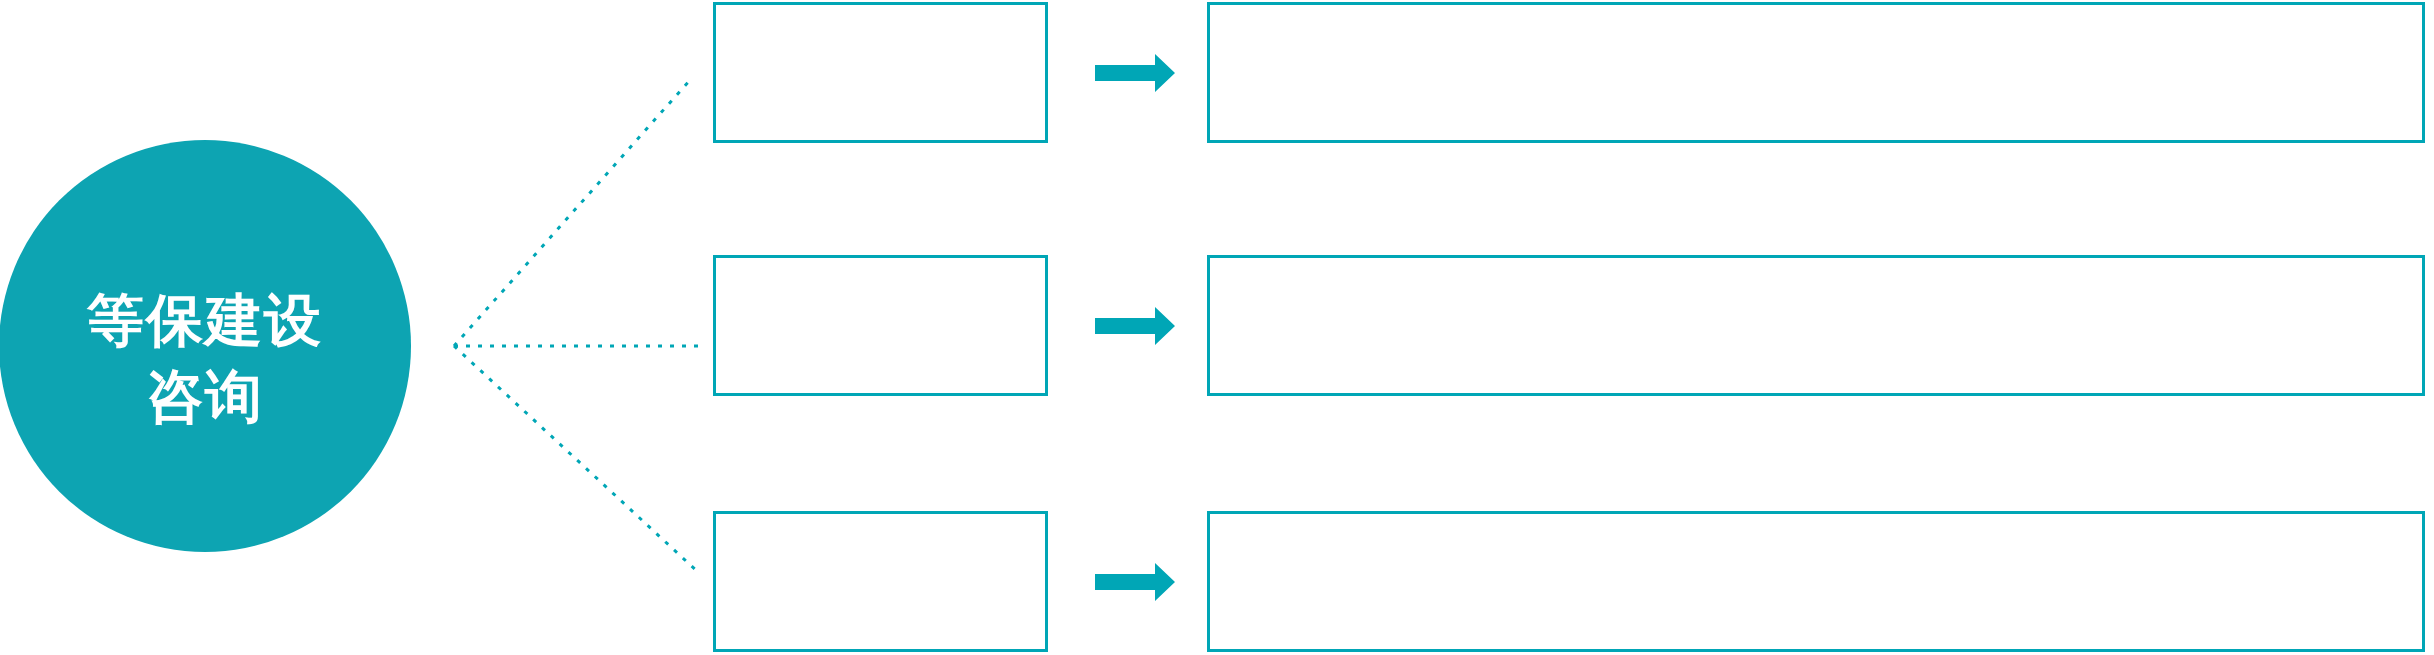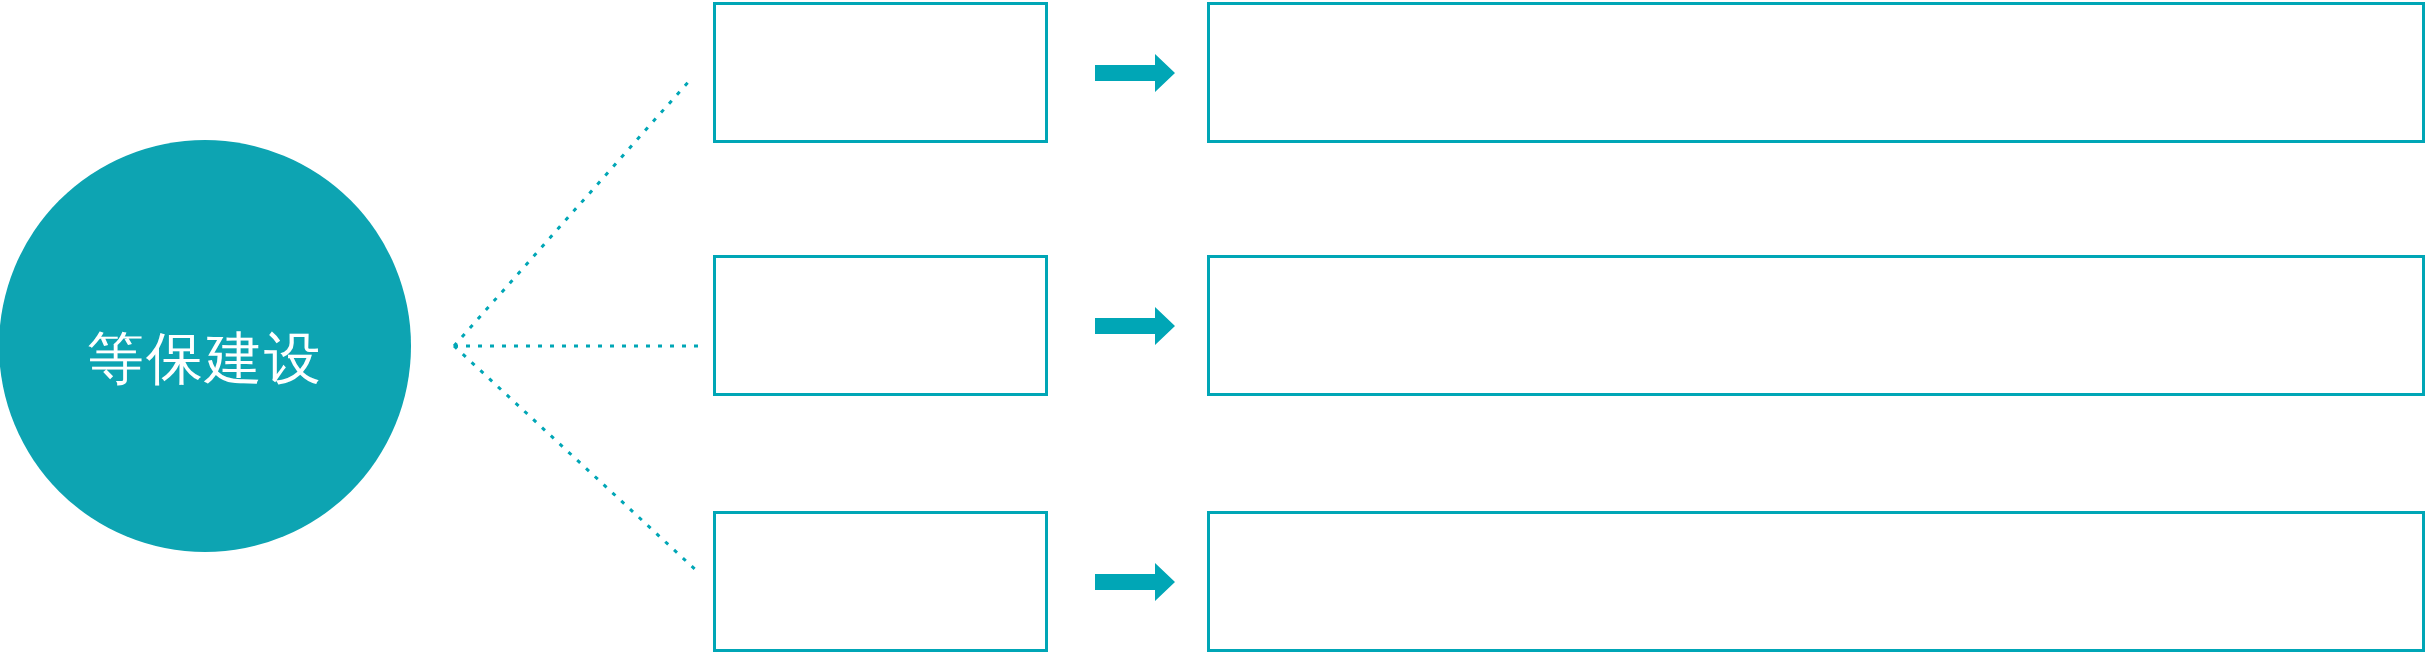--- a/index.html
+++ b/index.html
@@ -38,21 +38,21 @@
     background: #0da4b2;
     display: flex;
     align-items: center;
     justify-content: center;
   }
   .hub-text {
     margin-top: 24px;
     color: #ffffff;
     font-size: 57px;
     line-height: 76px;
-    font-weight: 400;
+    font-weight: 700;
     text-align: center;
     letter-spacing: 2px;
     white-space: nowrap;
   }
   .row { position: absolute; left: 0; width: 2434px; height: 141px; }
   .box {
     position: absolute;
     box-sizing: border-box;
     background: #ffffff;
     border: 3px solid #00a6b6;
@@ -82,20 +82,21 @@
 
   <svg class="connectors" width="2434" height="655" viewBox="0 0 2434 655" aria-hidden="true">
     <line class="dash-line" x1="454" y1="346" x2="690" y2="80"></line>
     <line class="dash-line" x1="454" y1="346" x2="705" y2="346"></line>
     <line class="dash-line" x1="454" y1="346" x2="699" y2="573"></line>
   </svg>
 
   <div class="hub">
     <div class="hub-text">
       <div>等保建设</div>
+      <div>咨询</div>
     </div>
   </div>
 
   <div class="row" style="top:2px">
     <div class="box small-box">
       <span></span>
     </div>
     <svg class="arrow" viewBox="0 0 80 38" aria-hidden="true">
       <polygon points="0,11 60,11 60,0 80,19 60,38 60,27 0,27"></polygon>
     </svg>

